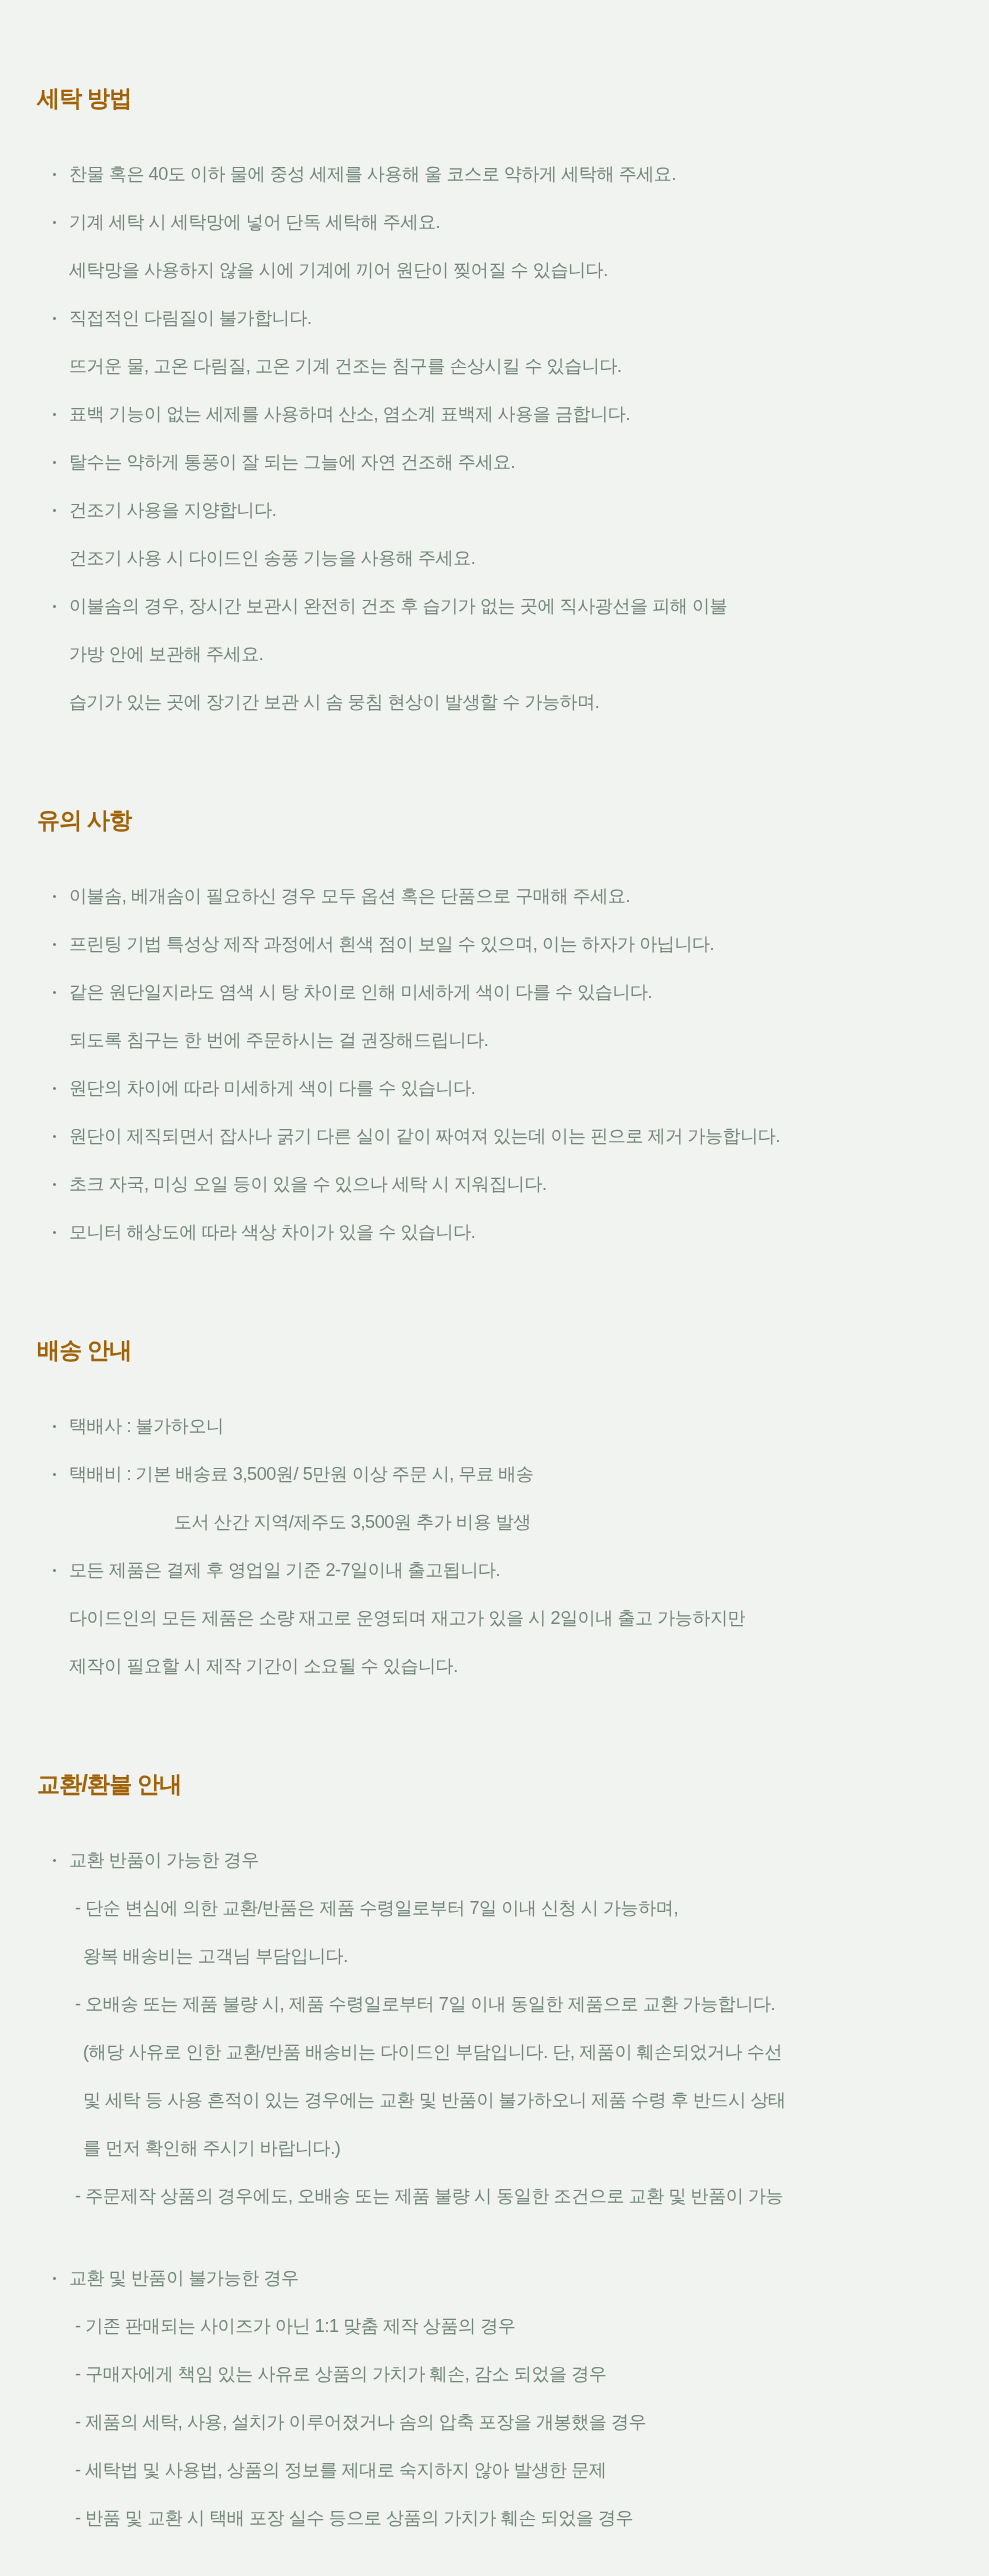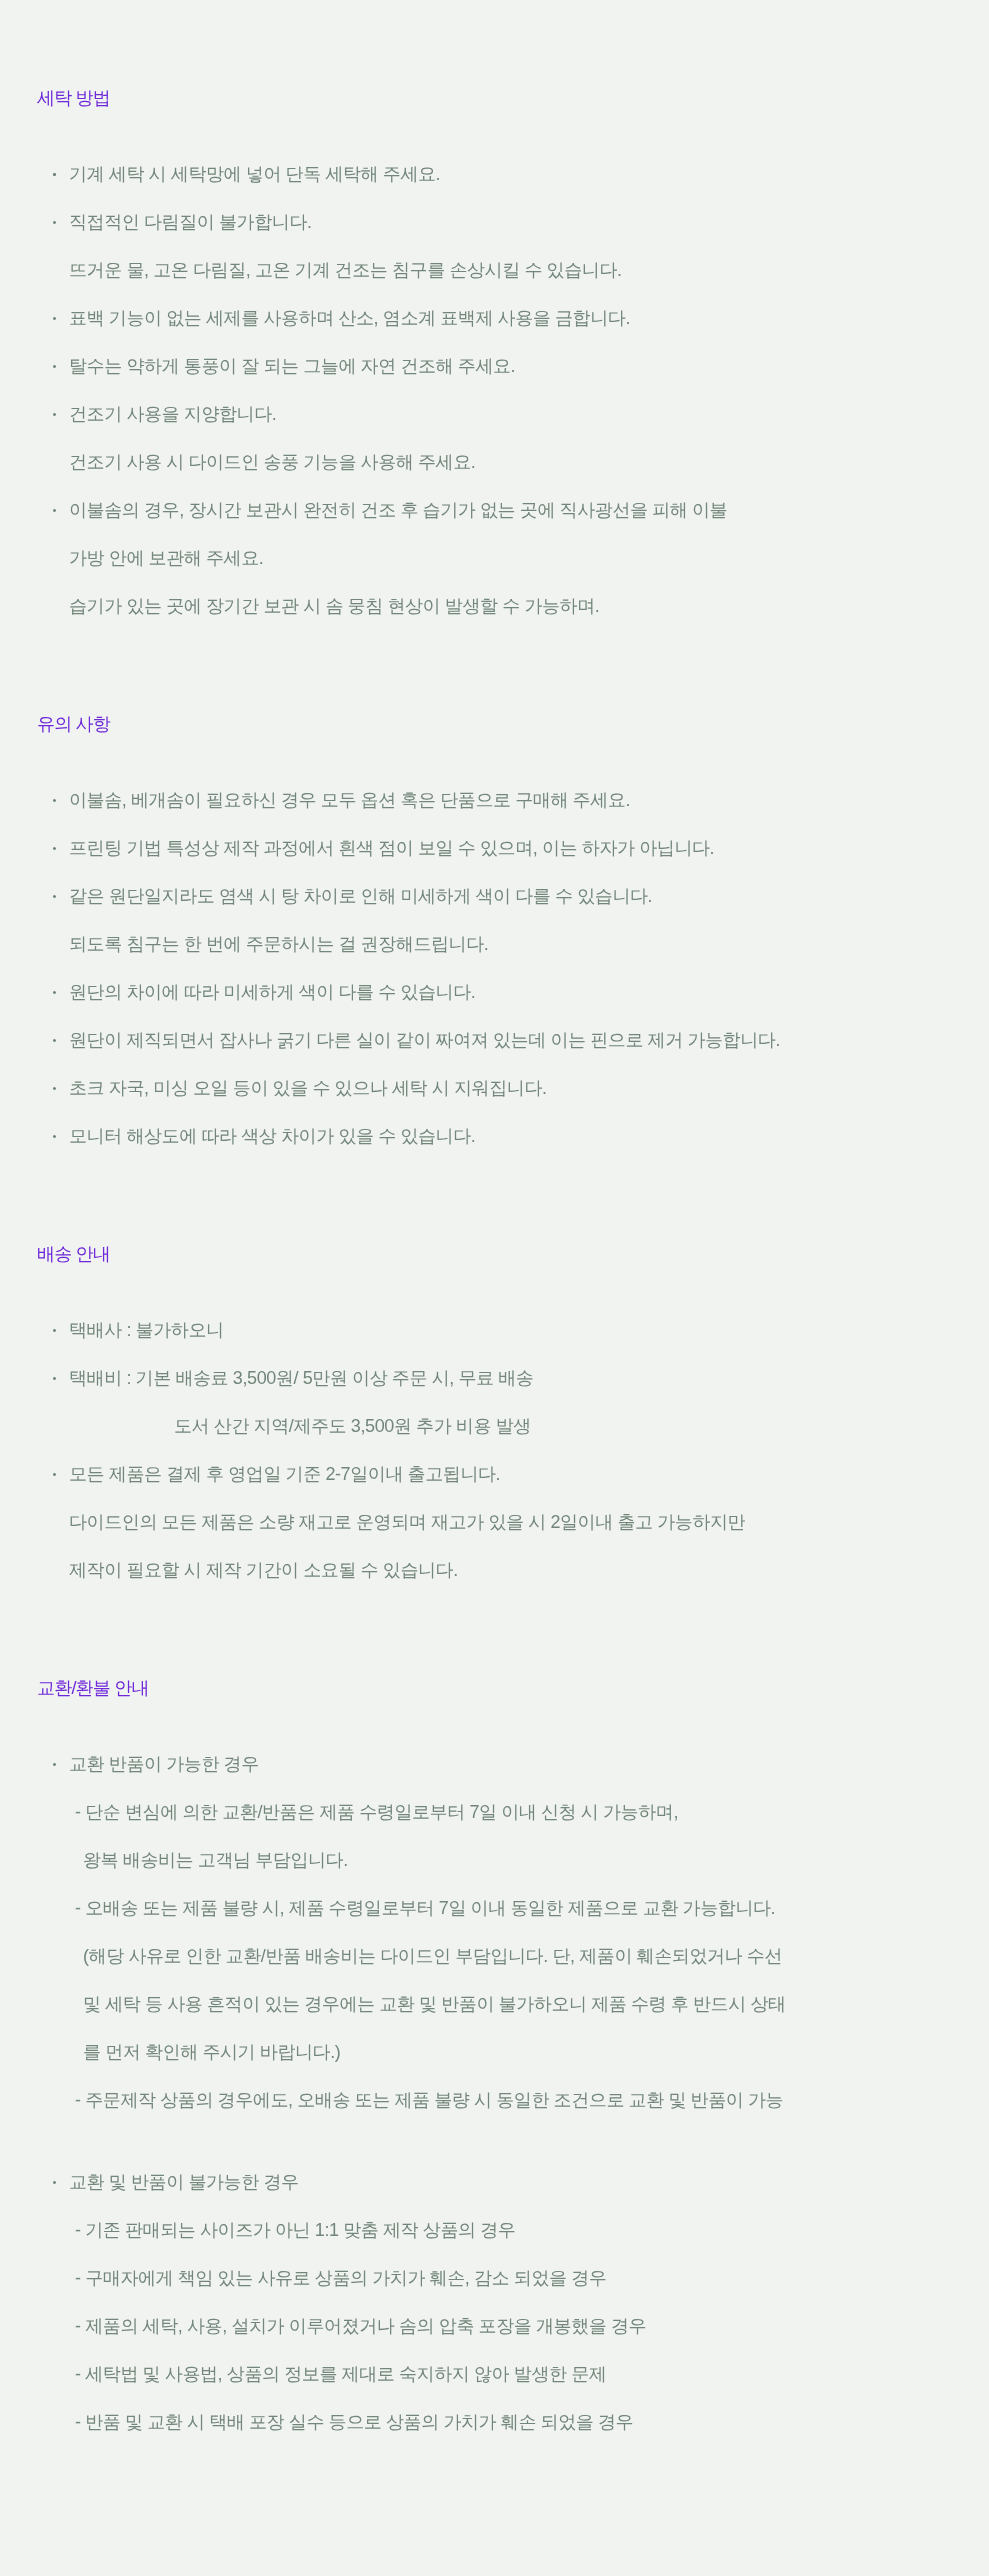--- a/index.html
+++ b/index.html
@@ -11,24 +11,24 @@
     overflow: hidden;
   }
   .page {
     box-sizing: border-box;
     width: 989px; height: 3215px;
     padding: 85px 20.6px 0 37px;
   }
   .sec { margin: 0 0 93px 0; }
   .sec-title {
     margin: 0 0 52px 0;
-    font-size: 18px;
-    font-weight: normal;
+    font-size: 23px;
+    font-weight: bold;
     letter-spacing: -0.8px;
-    color: #6d28d9;
+    color: #a16207;
     line-height: 26px;
   }
   .line {
     position: relative;
     font-size: 18px;
     line-height: 23px;
     letter-spacing: -0.4px;
     margin: 0 0 25px 0;
     padding-left: 32px;
     white-space: nowrap;
@@ -45,22 +45,23 @@
     color: #72867b;
   }
 </style>
 </head>
 <body>
 
 <div class="page">
   <div>
       <section class="sec">
         <h2 class="sec-title">세탁 방법</h2>
-        <div class="line ind0"><span class="dot">•</span></div>
+        <div class="line ind0"><span class="dot">•</span><span>찬물 혹은 40도 이하 물에 중성 세제를 사용해 울 코스로 약하게 세탁해 주세요.</span></div>
         <div class="line ind0"><span class="dot">•</span><span>기계 세탁 시 세탁망에 넣어 단독 세탁해 주세요.</span></div>
+        <div class="line ind0"><span>세탁망을 사용하지 않을 시에 기계에 끼어 원단이 찢어질 수 있습니다.</span></div>
         <div class="line ind0"><span class="dot">•</span><span>직접적인 다림질이 불가합니다.</span></div>
         <div class="line ind0"><span>뜨거운 물, 고온 다림질, 고온 기계 건조는 침구를 손상시킬 수 있습니다.</span></div>
         <div class="line ind0"><span class="dot">•</span><span>표백 기능이 없는 세제를 사용하며 산소, 염소계 표백제 사용을 금합니다.</span></div>
         <div class="line ind0"><span class="dot">•</span><span>탈수는 약하게 통풍이 잘 되는 그늘에 자연 건조해 주세요.</span></div>
         <div class="line ind0"><span class="dot">•</span><span>건조기 사용을 지양합니다.</span></div>
         <div class="line ind0"><span>건조기 사용 시 다이드인 송풍 기능을 사용해 주세요.</span></div>
         <div class="line ind0"><span class="dot">•</span><span>이불솜의 경우, 장시간 보관시 완전히 건조 후 습기가 없는 곳에 직사광선을 피해 이불</span></div>
         <div class="line ind0"><span>가방 안에 보관해 주세요.</span></div>
         <div class="line ind0"><span>습기가 있는 곳에 장기간 보관 시 솜 뭉침 현상이 발생할 수 가능하며.</span></div>
       </section>

